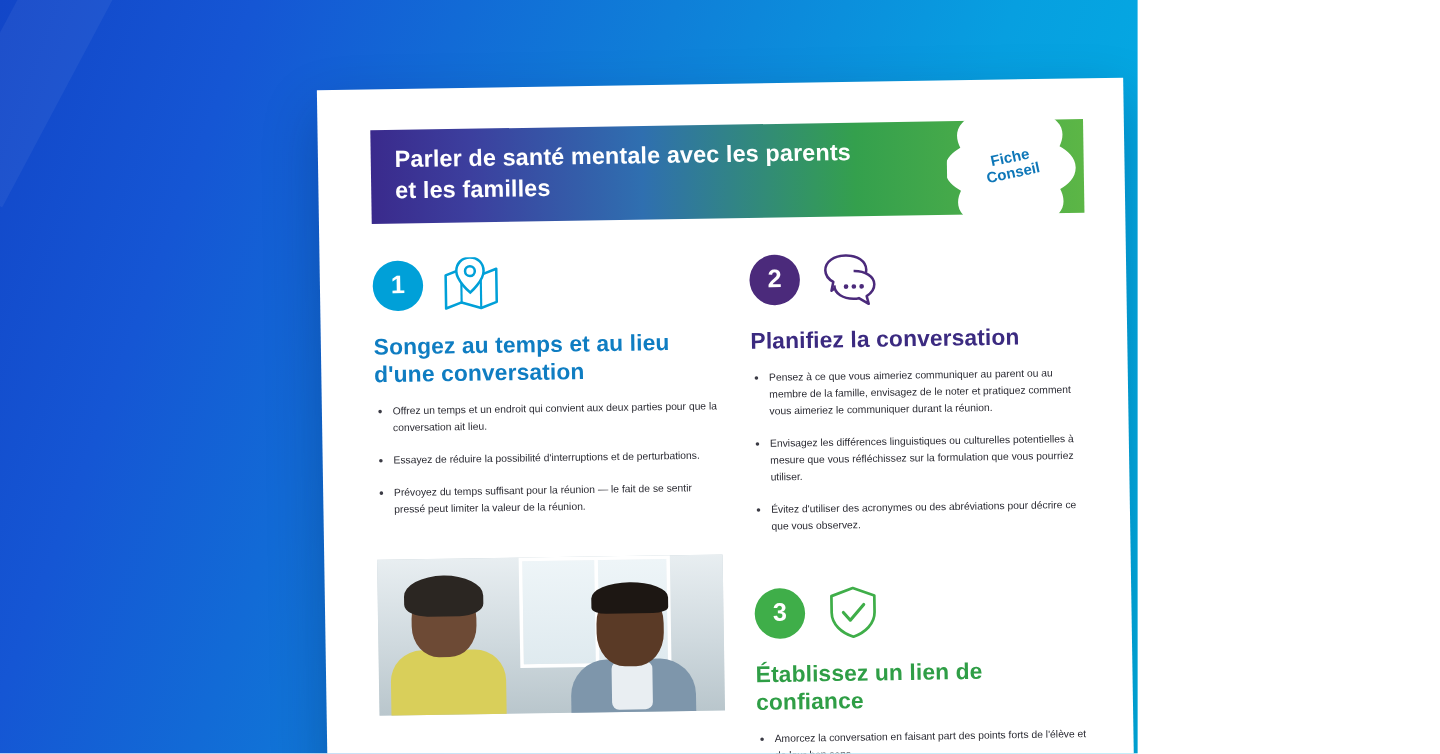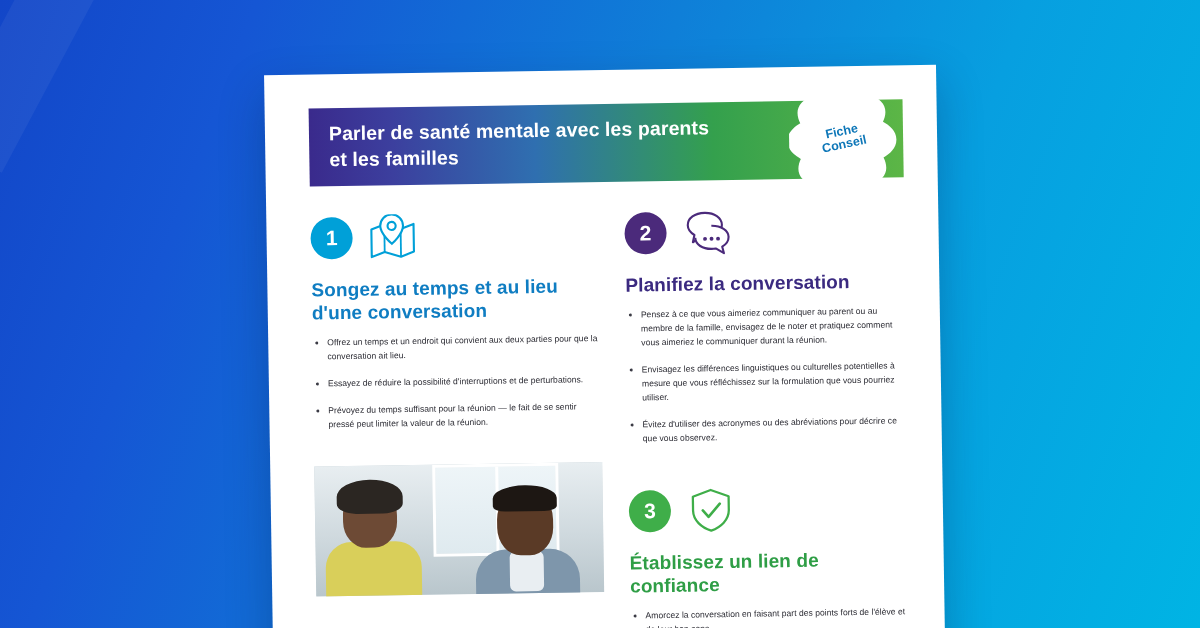--- a/index.html
+++ b/index.html
@@ -6,21 +6,21 @@
     margin: 0;
     padding: 0;
     width: 1200px;
     height: 628px;
     overflow: hidden;
     font-family: "Liberation Sans", sans-serif;
   }
 
   #stage {
     position: relative;
-    width: 1200px;
+    width: 948px;
     height: 628px;
     background: linear-gradient(110deg, #1246c8 0%, #1556d4 18%, #0f7fd8 48%, #079fe0 72%, #00b4e4 100%);
     overflow: hidden;
   }
 
   
   .bg-streak {
     position: absolute;
     background: rgba(255,255,255,0.05);
     transform: rotate(-62deg);

